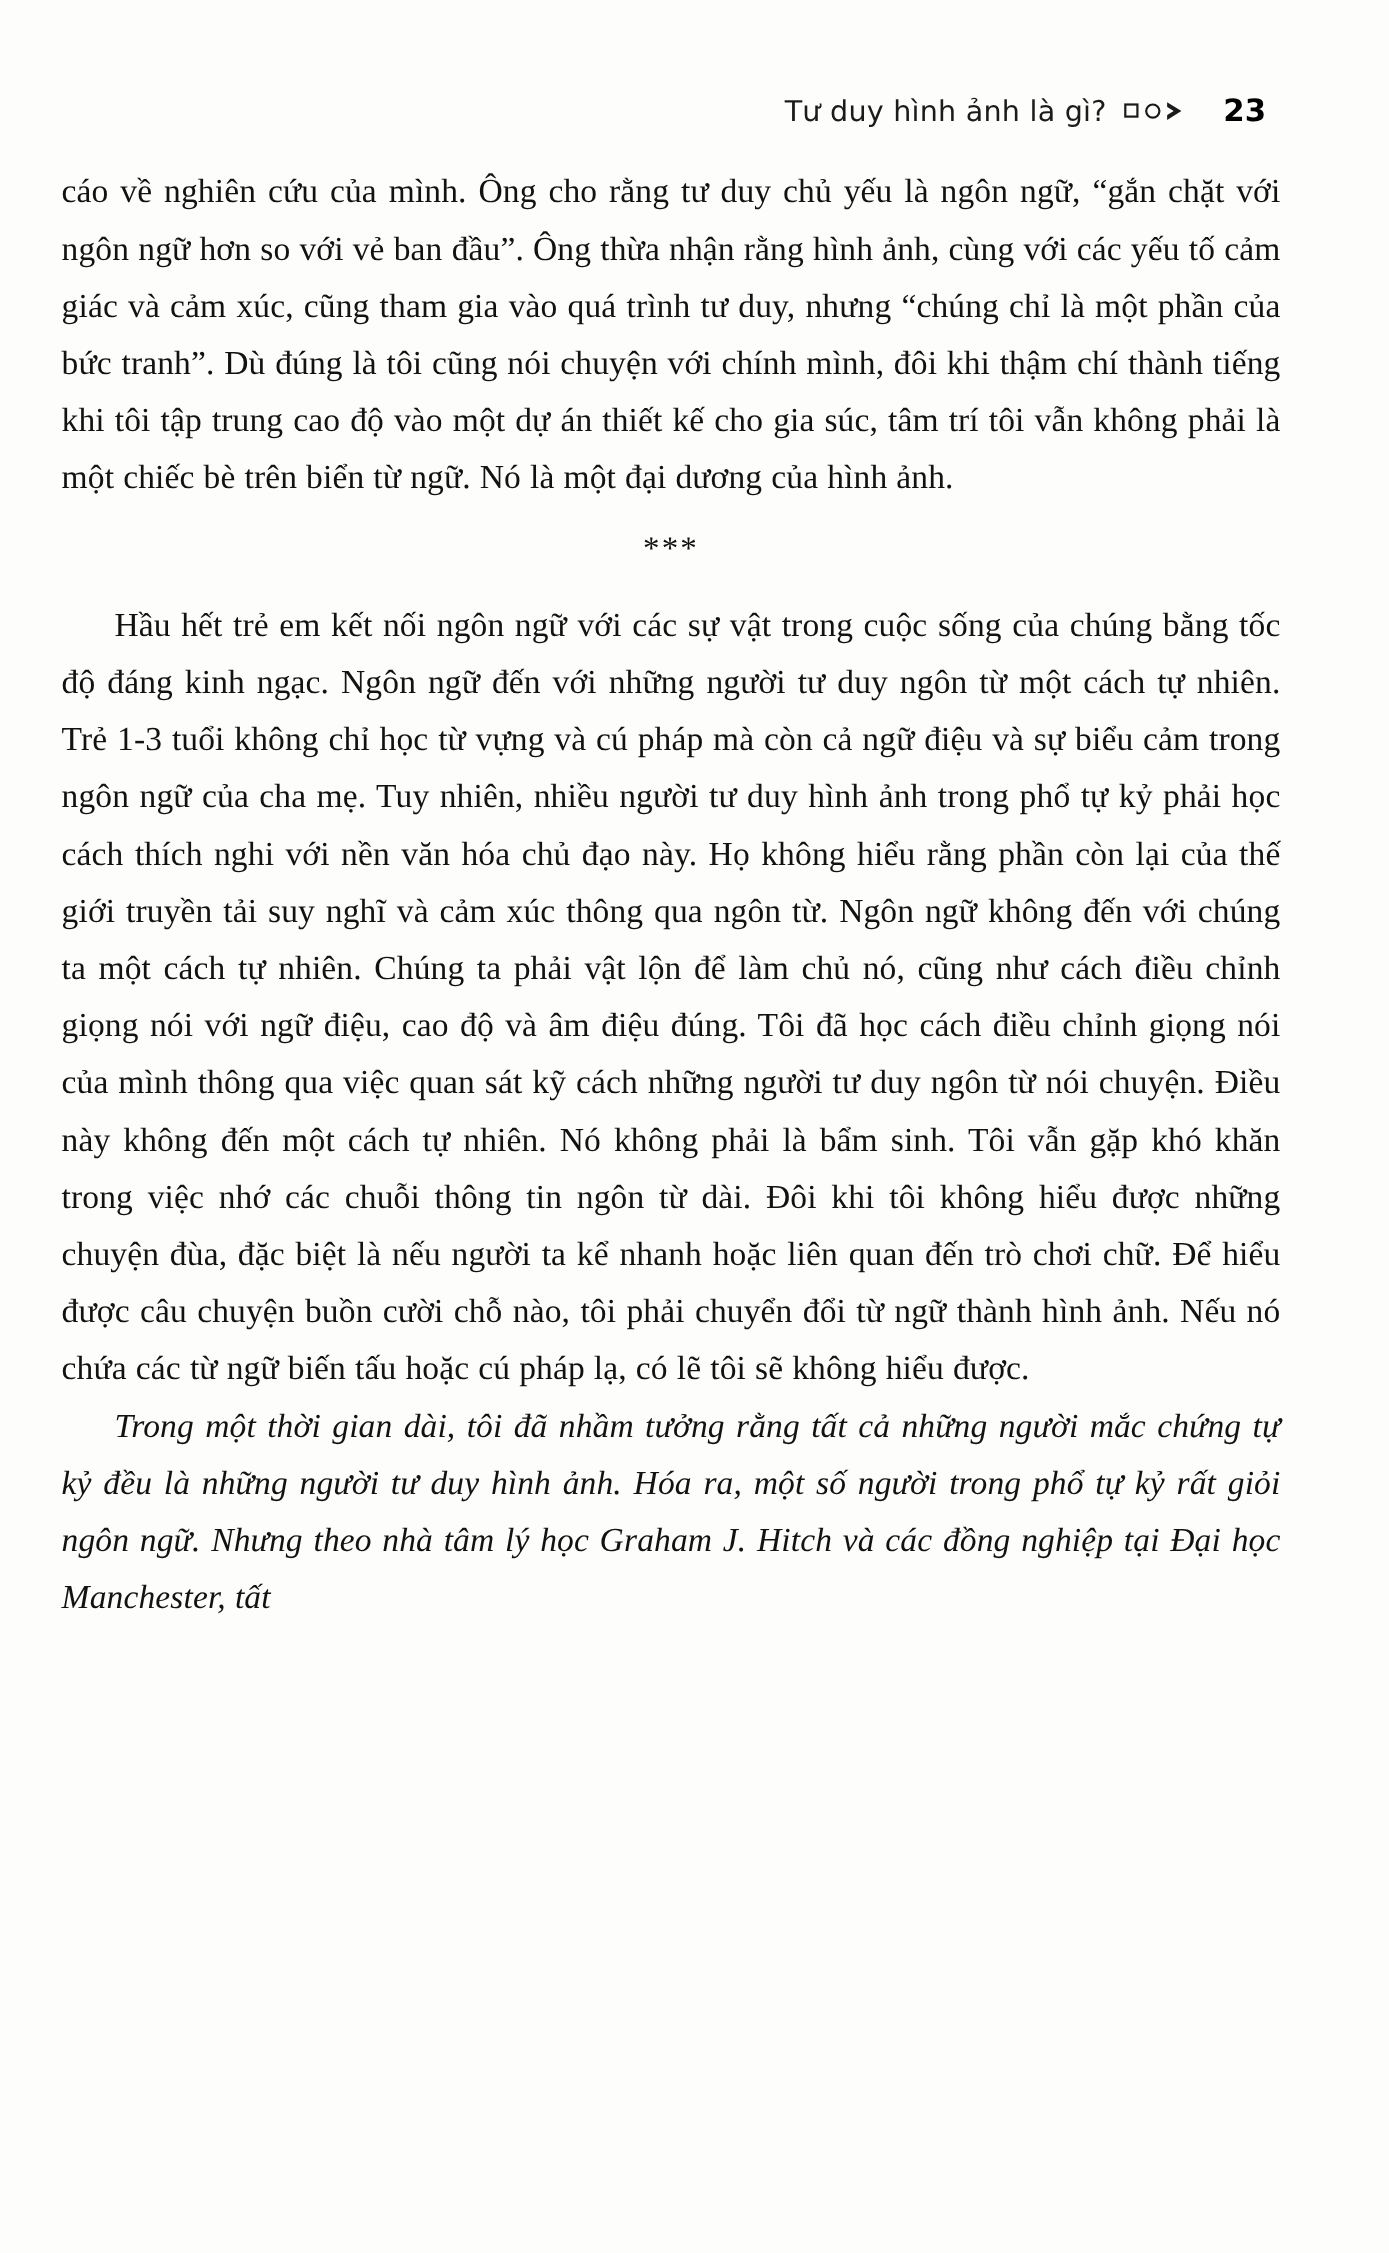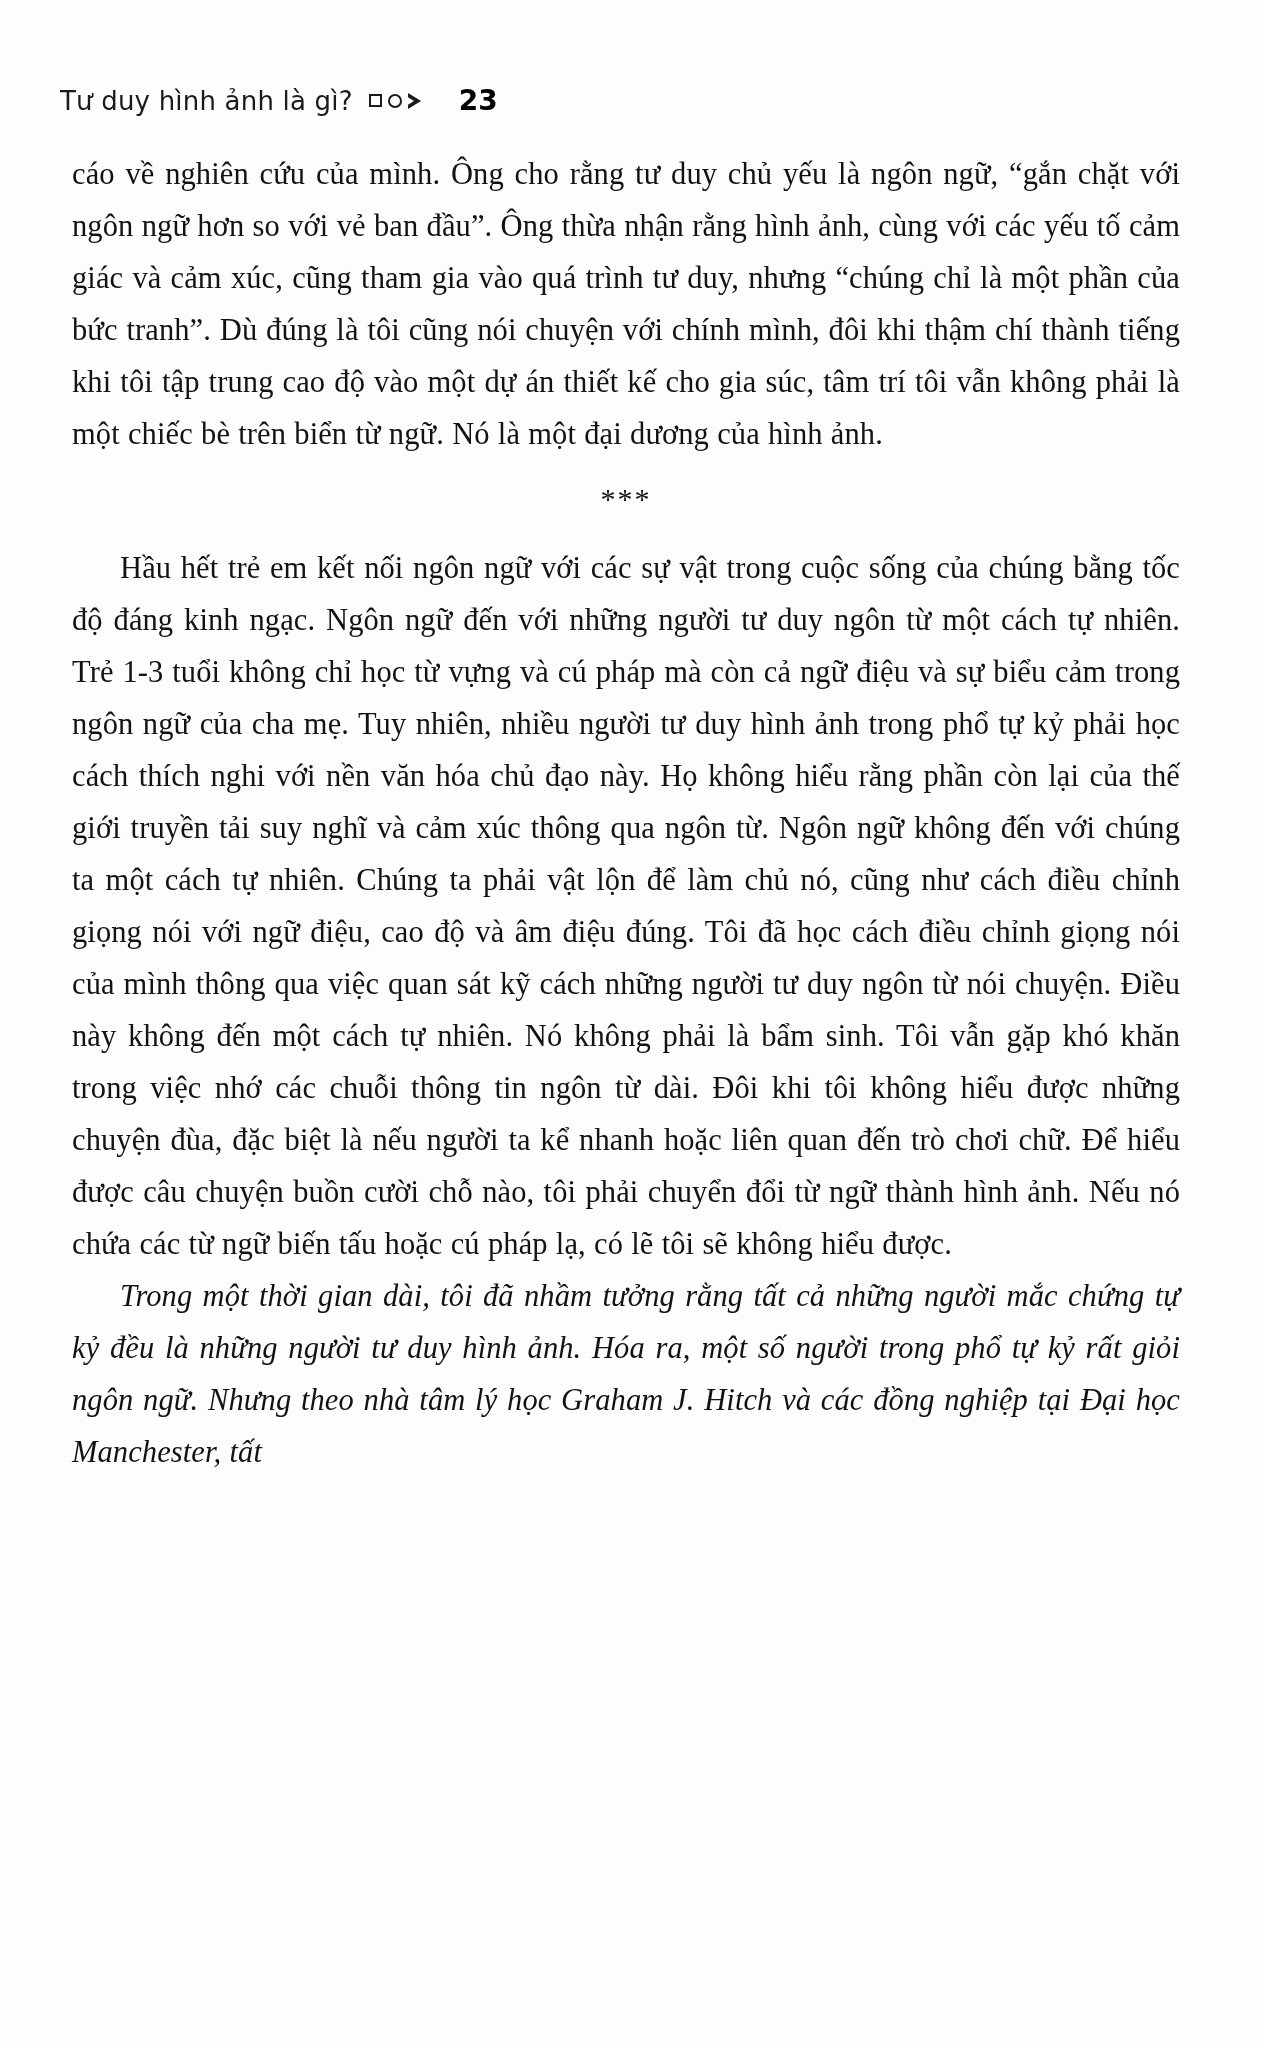--- a/index.html
+++ b/index.html
@@ -20,23 +20,24 @@
     position: absolute;
     inset: 0;
     background: #fdfdfb;
   }
 
   
   .running-head {
     position: absolute;
     top: 84px;
     left: 60px;
-    right: 96px;
+    right: 112px;
     display: flex;
     align-items: baseline;
+    justify-content: flex-end;
     gap: 16px;
   }
   .head-title {
     font-family: "DejaVu Sans", "Liberation Sans", sans-serif;
     font-size: 26px;
     font-weight: 400;
     letter-spacing: 0.2px;
     color: #1b1b1b;
     white-space: nowrap;
   }
@@ -87,21 +88,21 @@
     font-size: 28px;
     font-weight: 700;
     color: #000000;
     margin-left: 22px;
   }
 
   
   .text-block {
     position: absolute;
     top: 148px;
-    left: 72px;
+    left: 56px;
     width: 1108px;
   }
   p.para {
     margin: 0;
     font-size: 30.5px;
     line-height: 52px;
     text-align: justify;
     text-justify: inter-word;
     letter-spacing: 0.1px;
     word-spacing: 0.5px;

